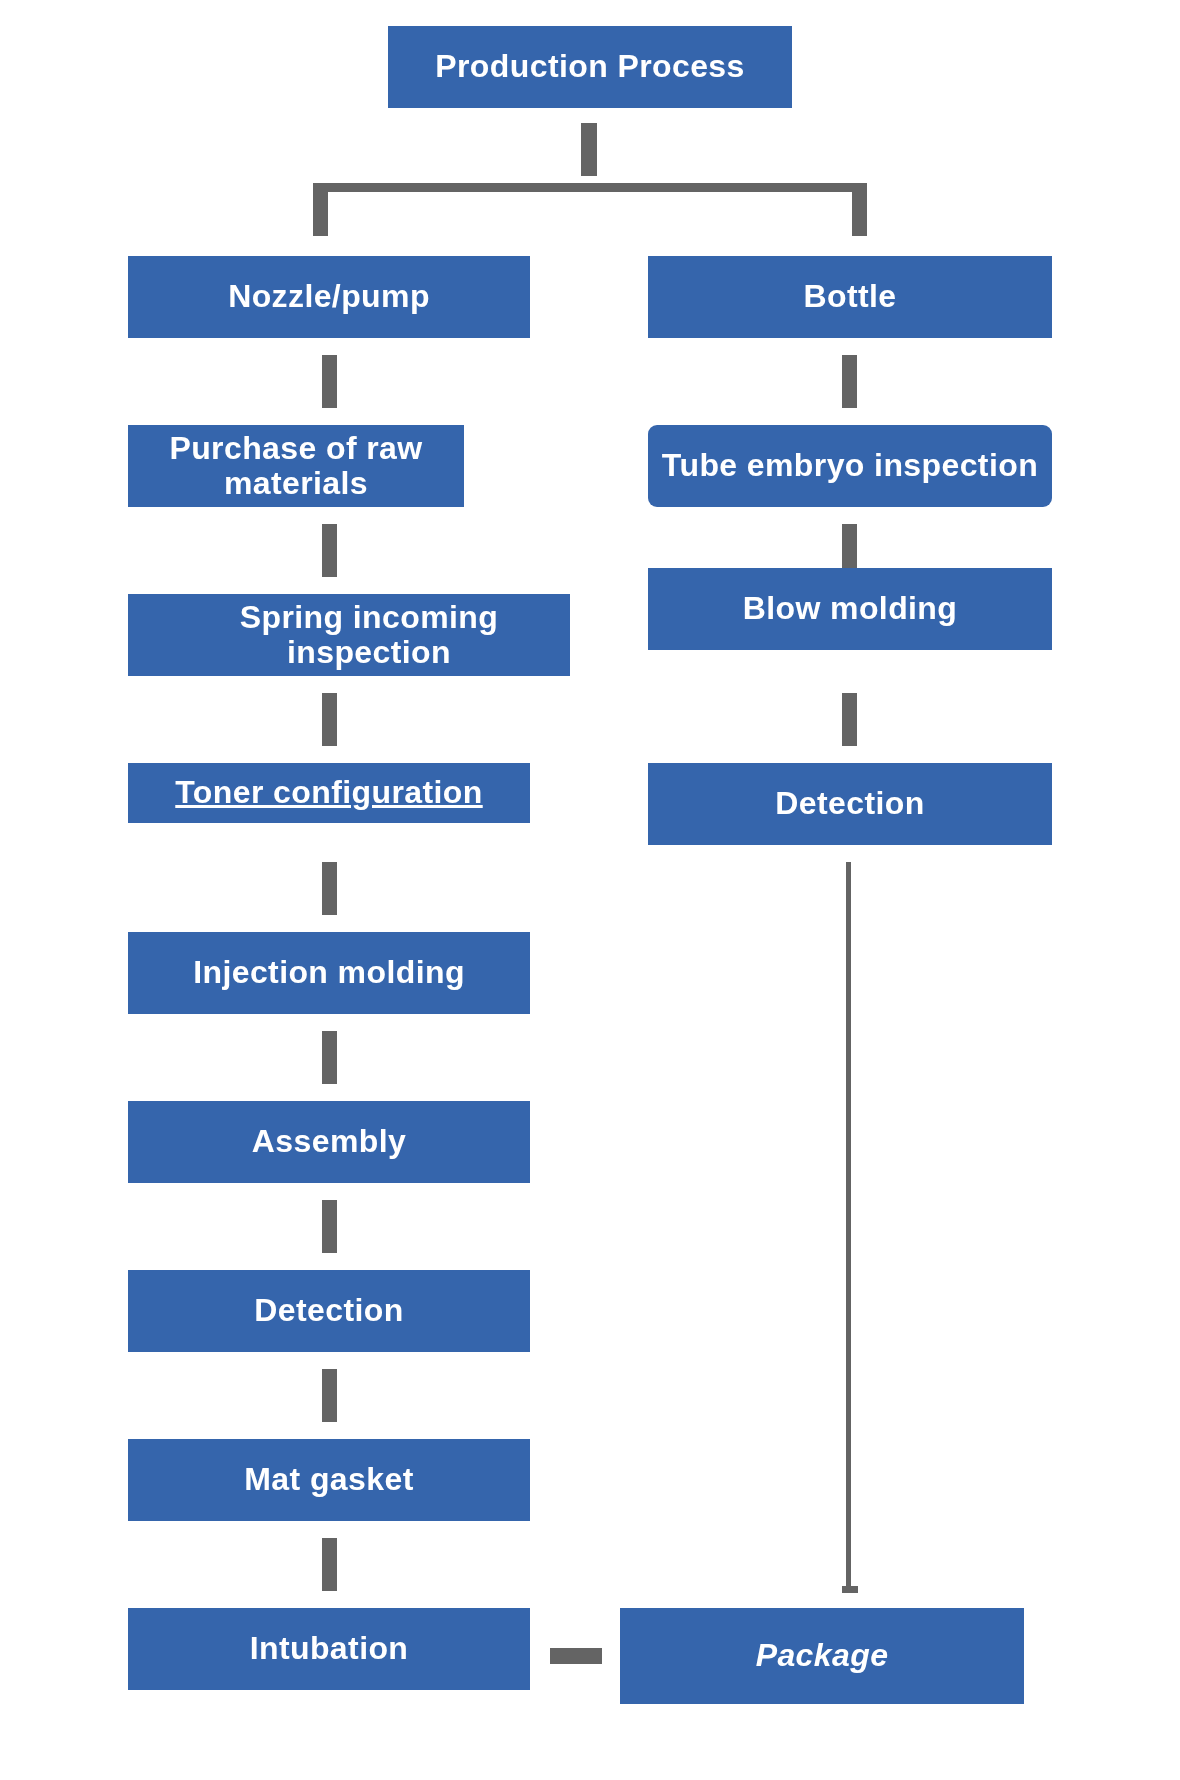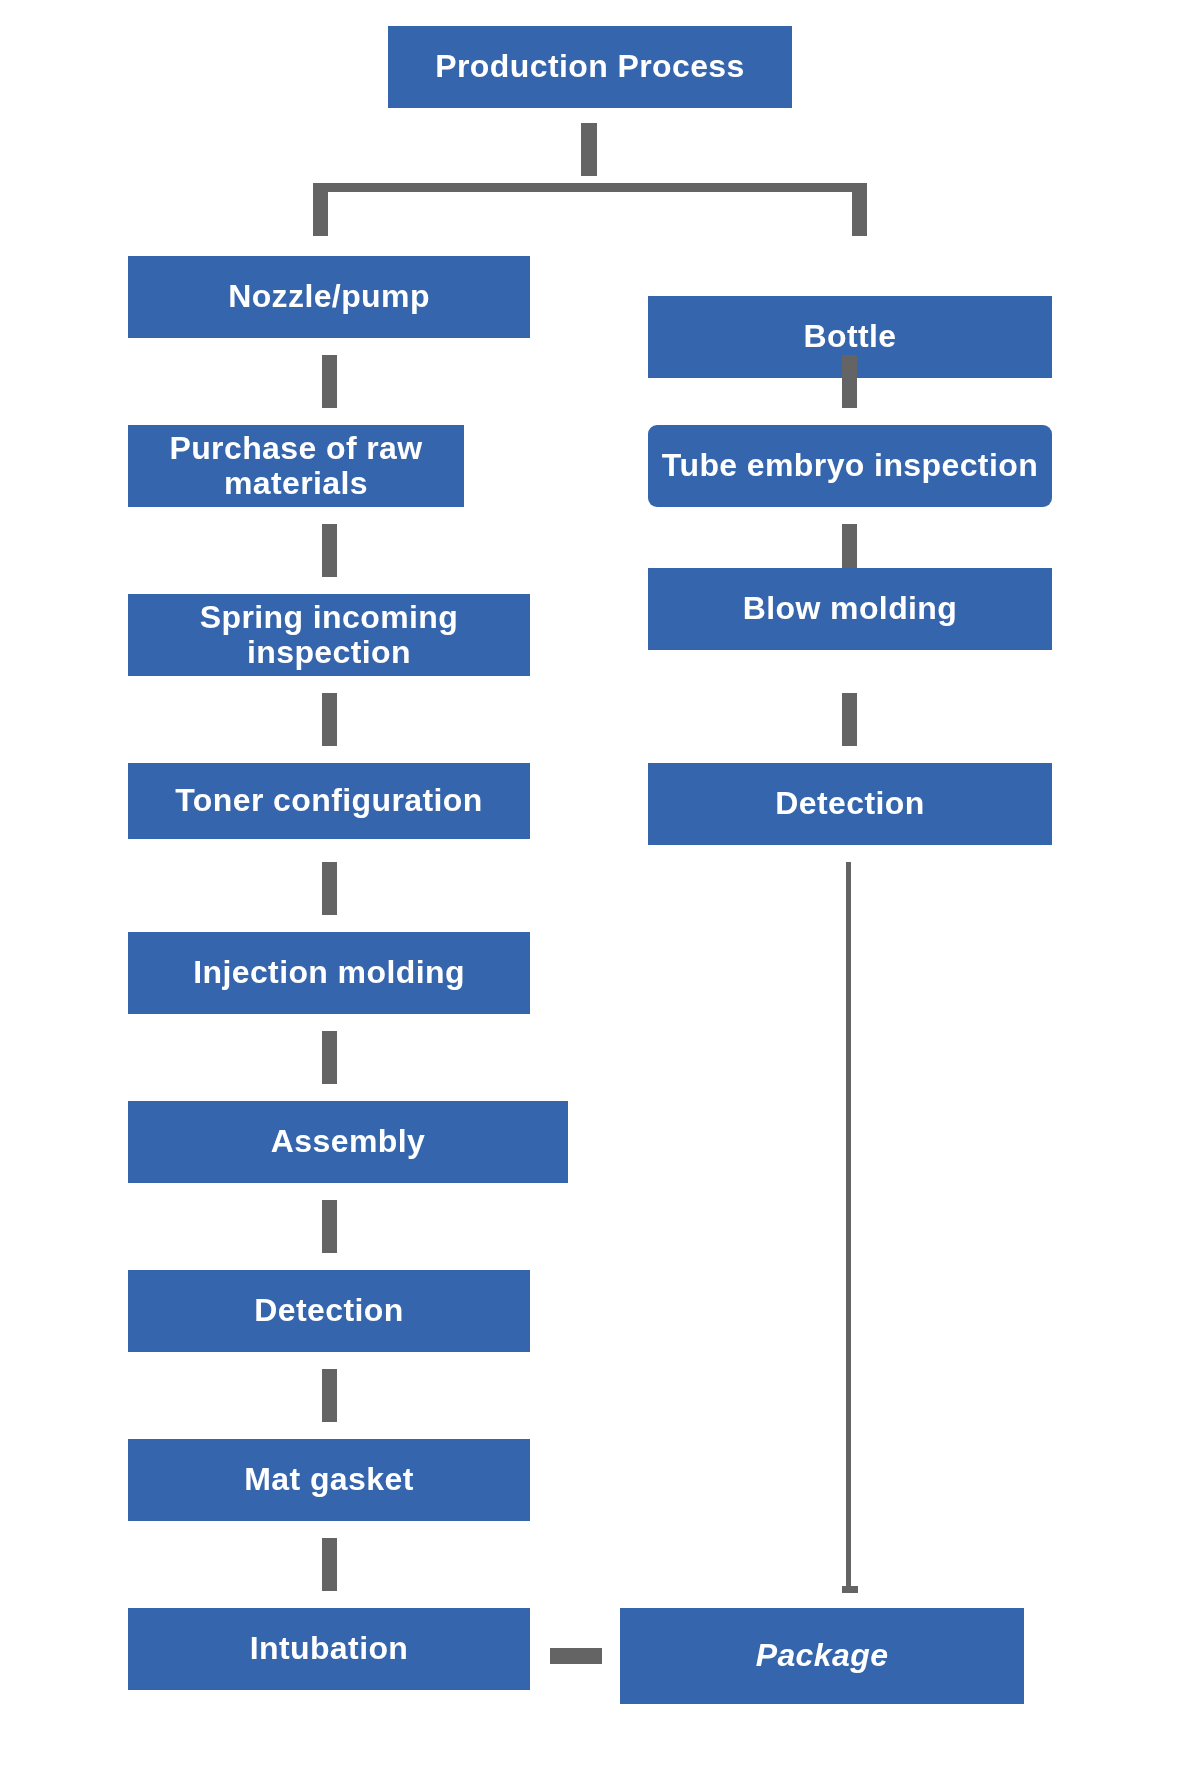--- a/index.html
+++ b/index.html
@@ -59,37 +59,37 @@
 
   <div class="bar" id="left-drop"></div>
 
   <div class="bar" id="right-drop"></div>
 
   <div class="branch" id="branch-left">
       <div class="node" style="left: 128px; top: 256px; width: 402px; height: 82px;">Nozzle/pump</div>
       <div class="bar" style="left: 322px; top: 355px; width: 15px; height: 53px;"></div>
       <div class="node" style="left: 128px; top: 425px; width: 336px; height: 82px;">Purchase of raw materials</div>
       <div class="bar" style="left: 322px; top: 524px; width: 15px; height: 53px;"></div>
-      <div class="node" style="left: 128px; top: 594px; width: 402px; height: 82px;">Spring incoming inspection</div>
+      <div class="node" style="left: 128px; top: 594px; width: 402px; height: 82px; padding-left: 40px;">Spring incoming inspection</div>
       <div class="bar" style="left: 322px; top: 693px; width: 15px; height: 53px;"></div>
-      <div class="node" style="left: 128px; top: 763px; width: 402px; height: 76px;">Toner configuration</div>
+      <div class="node" style="left: 128px; top: 763px; width: 402px; height: 60px; text-decoration: underline;">Toner configuration</div>
       <div class="bar" style="left: 322px; top: 862px; width: 15px; height: 53px;"></div>
       <div class="node" style="left: 128px; top: 932px; width: 402px; height: 82px;">Injection molding</div>
       <div class="bar" style="left: 322px; top: 1031px; width: 15px; height: 53px;"></div>
-      <div class="node" style="left: 128px; top: 1101px; width: 440px; height: 82px;">Assembly</div>
+      <div class="node" style="left: 128px; top: 1101px; width: 402px; height: 82px;">Assembly</div>
       <div class="bar" style="left: 322px; top: 1200px; width: 15px; height: 53px;"></div>
       <div class="node" style="left: 128px; top: 1270px; width: 402px; height: 82px;">Detection</div>
       <div class="bar" style="left: 322px; top: 1369px; width: 15px; height: 53px;"></div>
       <div class="node" style="left: 128px; top: 1439px; width: 402px; height: 82px;">Mat gasket</div>
       <div class="bar" style="left: 322px; top: 1538px; width: 15px; height: 53px;"></div>
       <div class="node" style="left: 128px; top: 1608px; width: 402px; height: 82px;">Intubation</div>
     </div>
 
   <div class="branch" id="branch-right">
-      <div class="node" style="left: 648px; top: 256px; width: 404px; height: 82px; margin-top: 40px;">Bottle</div>
+      <div class="node" style="left: 648px; top: 256px; width: 404px; height: 82px;">Bottle</div>
       <div class="bar" style="left: 842px; top: 355px; width: 15px; height: 53px;"></div>
       <div class="node" style="left: 648px; top: 425px; width: 404px; height: 82px; border-radius: 9px;">Tube embryo inspection</div>
       <div class="bar" style="left: 842px; top: 524px; width: 15px; height: 53px;"></div>
       <div class="node" style="left: 648px; top: 568px; width: 404px; height: 82px;">Blow molding</div>
       <div class="bar" style="left: 842px; top: 693px; width: 15px; height: 53px;"></div>
       <div class="node" style="left: 648px; top: 763px; width: 404px; height: 82px;">Detection</div>
     </div>
 
   <div class="bar" id="long-line"></div>
 

